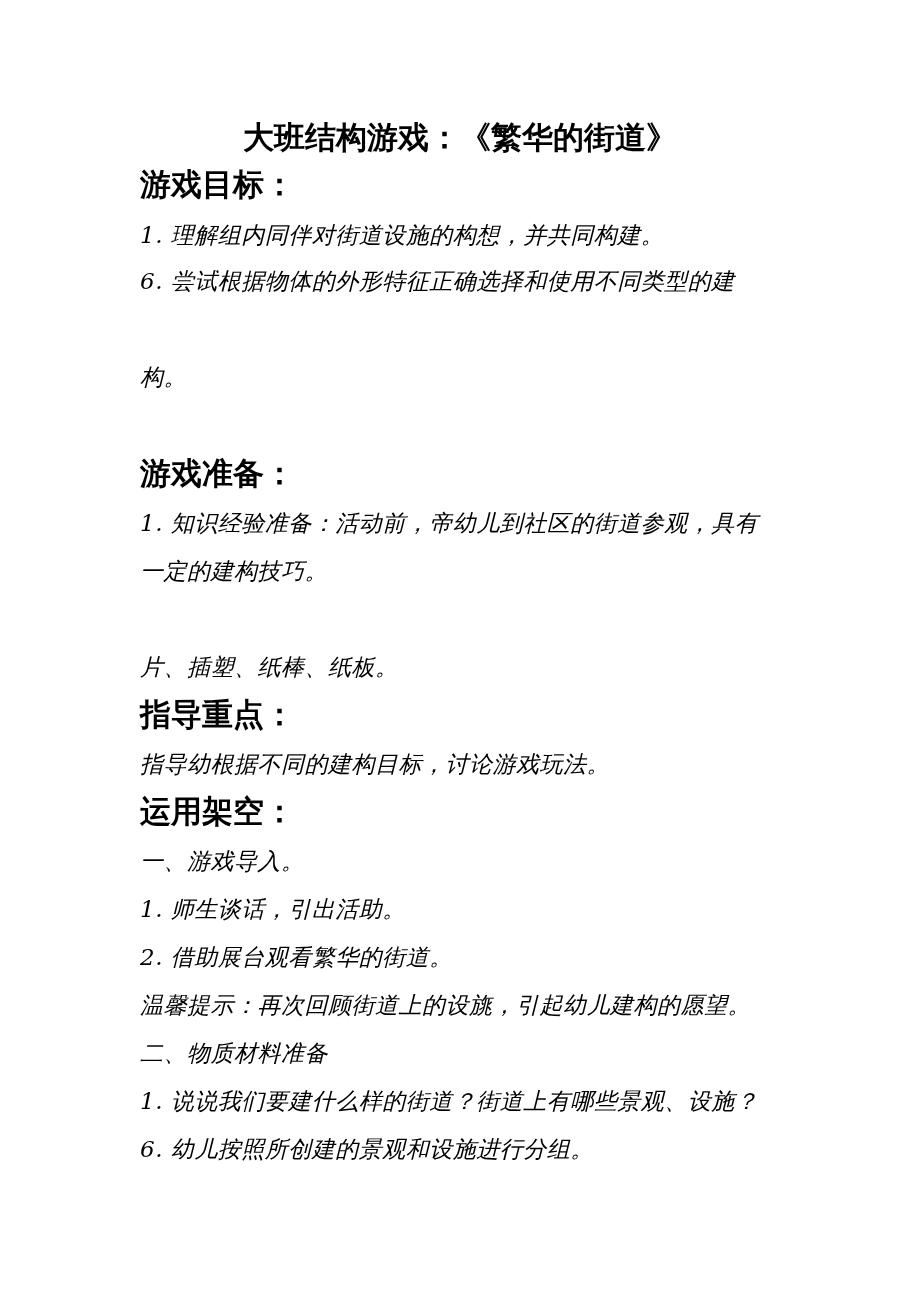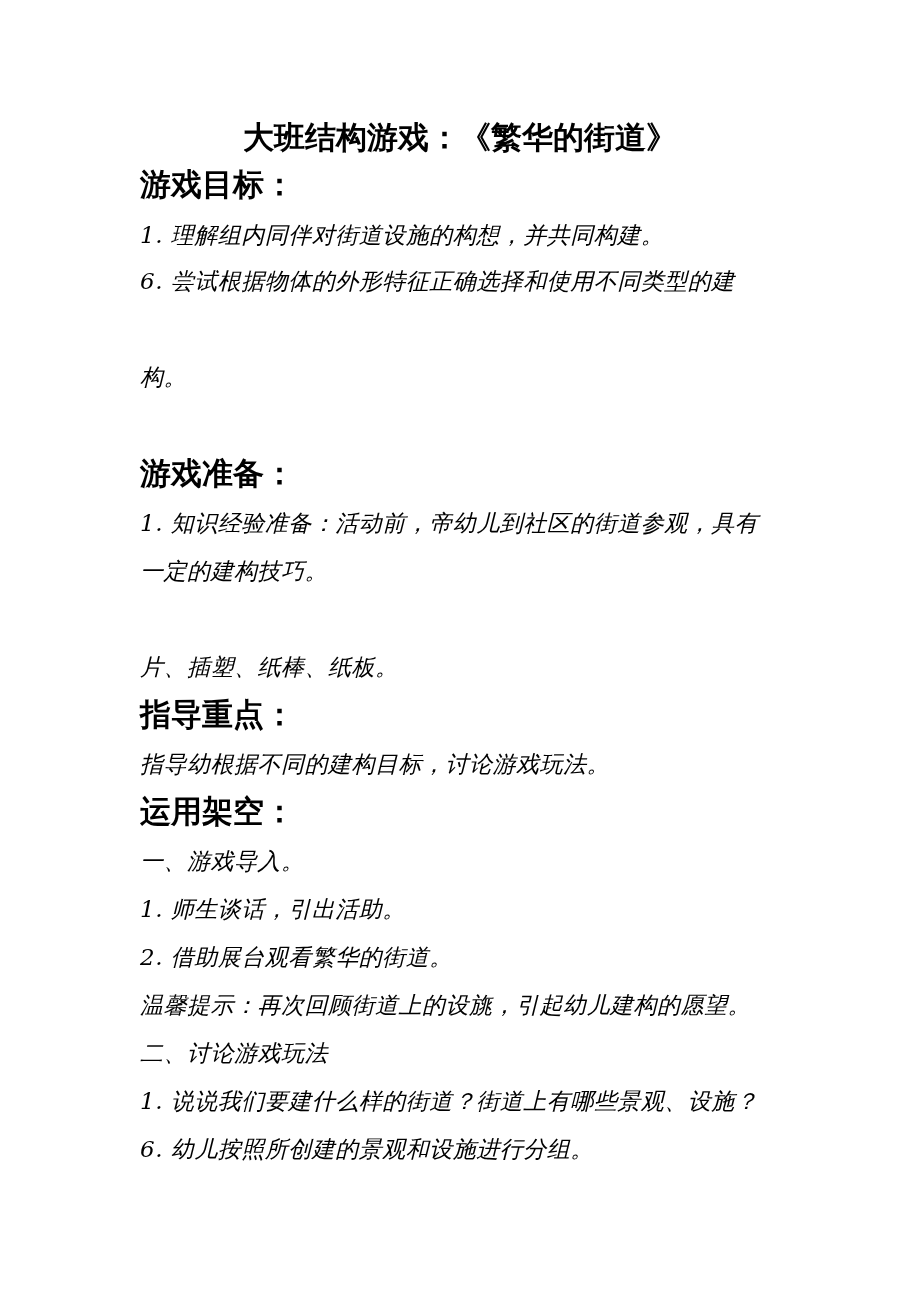--- a/index.html
+++ b/index.html
@@ -37,16 +37,16 @@
   <div class="line body" style="top:652px">片、插塑、纸棒、纸板。</div>
 
   <div class="line heading" style="top:694px">指导重点：</div>
   <div class="line body" style="top:749px">指导幼根据不同的建构目标，讨论游戏玩法。</div>
 
   <div class="line heading" style="top:791px">运用架空：</div>
   <div class="line body" style="top:846px">一、游戏导入。</div>
   <div class="line body" style="top:894px">1. 师生谈话，引出活助。</div>
   <div class="line body" style="top:942px">2. 借助展台观看繁华的街道。</div>
   <div class="line body" style="top:990px">温馨提示：再次回顾街道上的设旐，引起幼儿建构的愿望。</div>
-  <div class="line body" style="top:1038px">二、讨论游戏玩法</div>
+  <div class="line body" style="top:1038px">二、物质材料准备</div>
   <div class="line body" style="top:1086px">1. 说说我们要建什么样的街道？街道上有哪些景观、设施？</div>
   <div class="line body" style="top:1134px">6. 幼儿按照所创建的景观和设施进行分组。</div>
 </div>
 
 </body></html>

